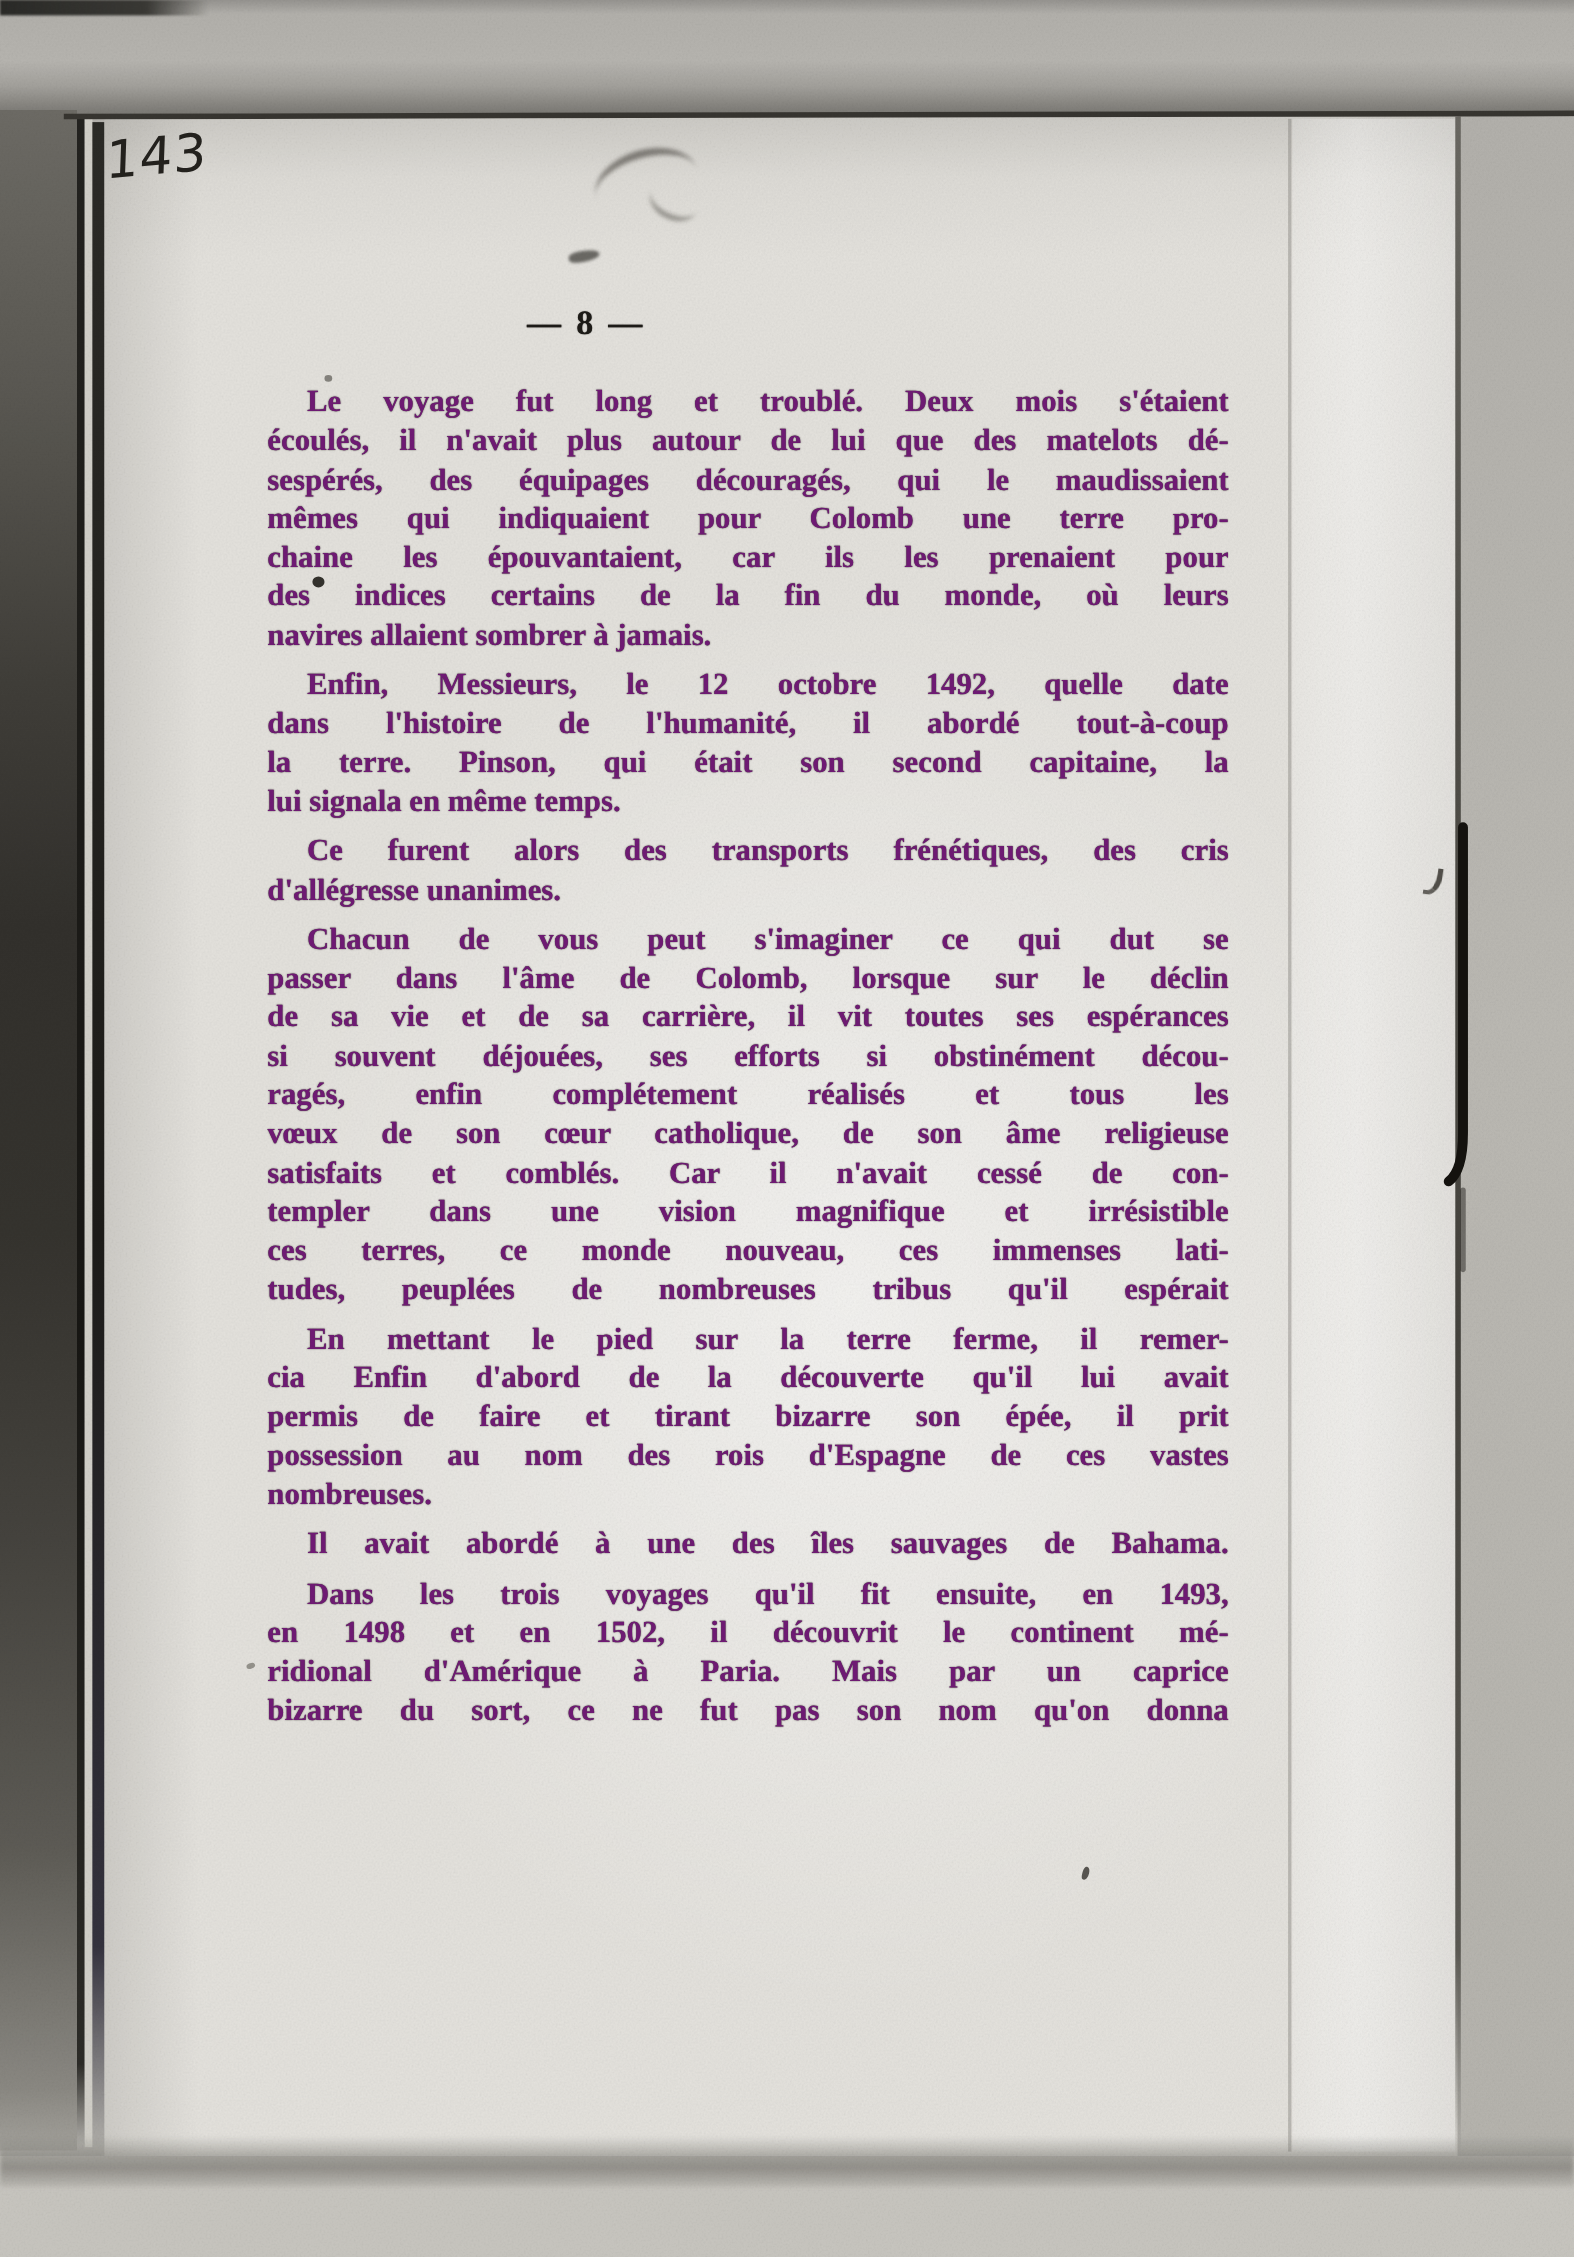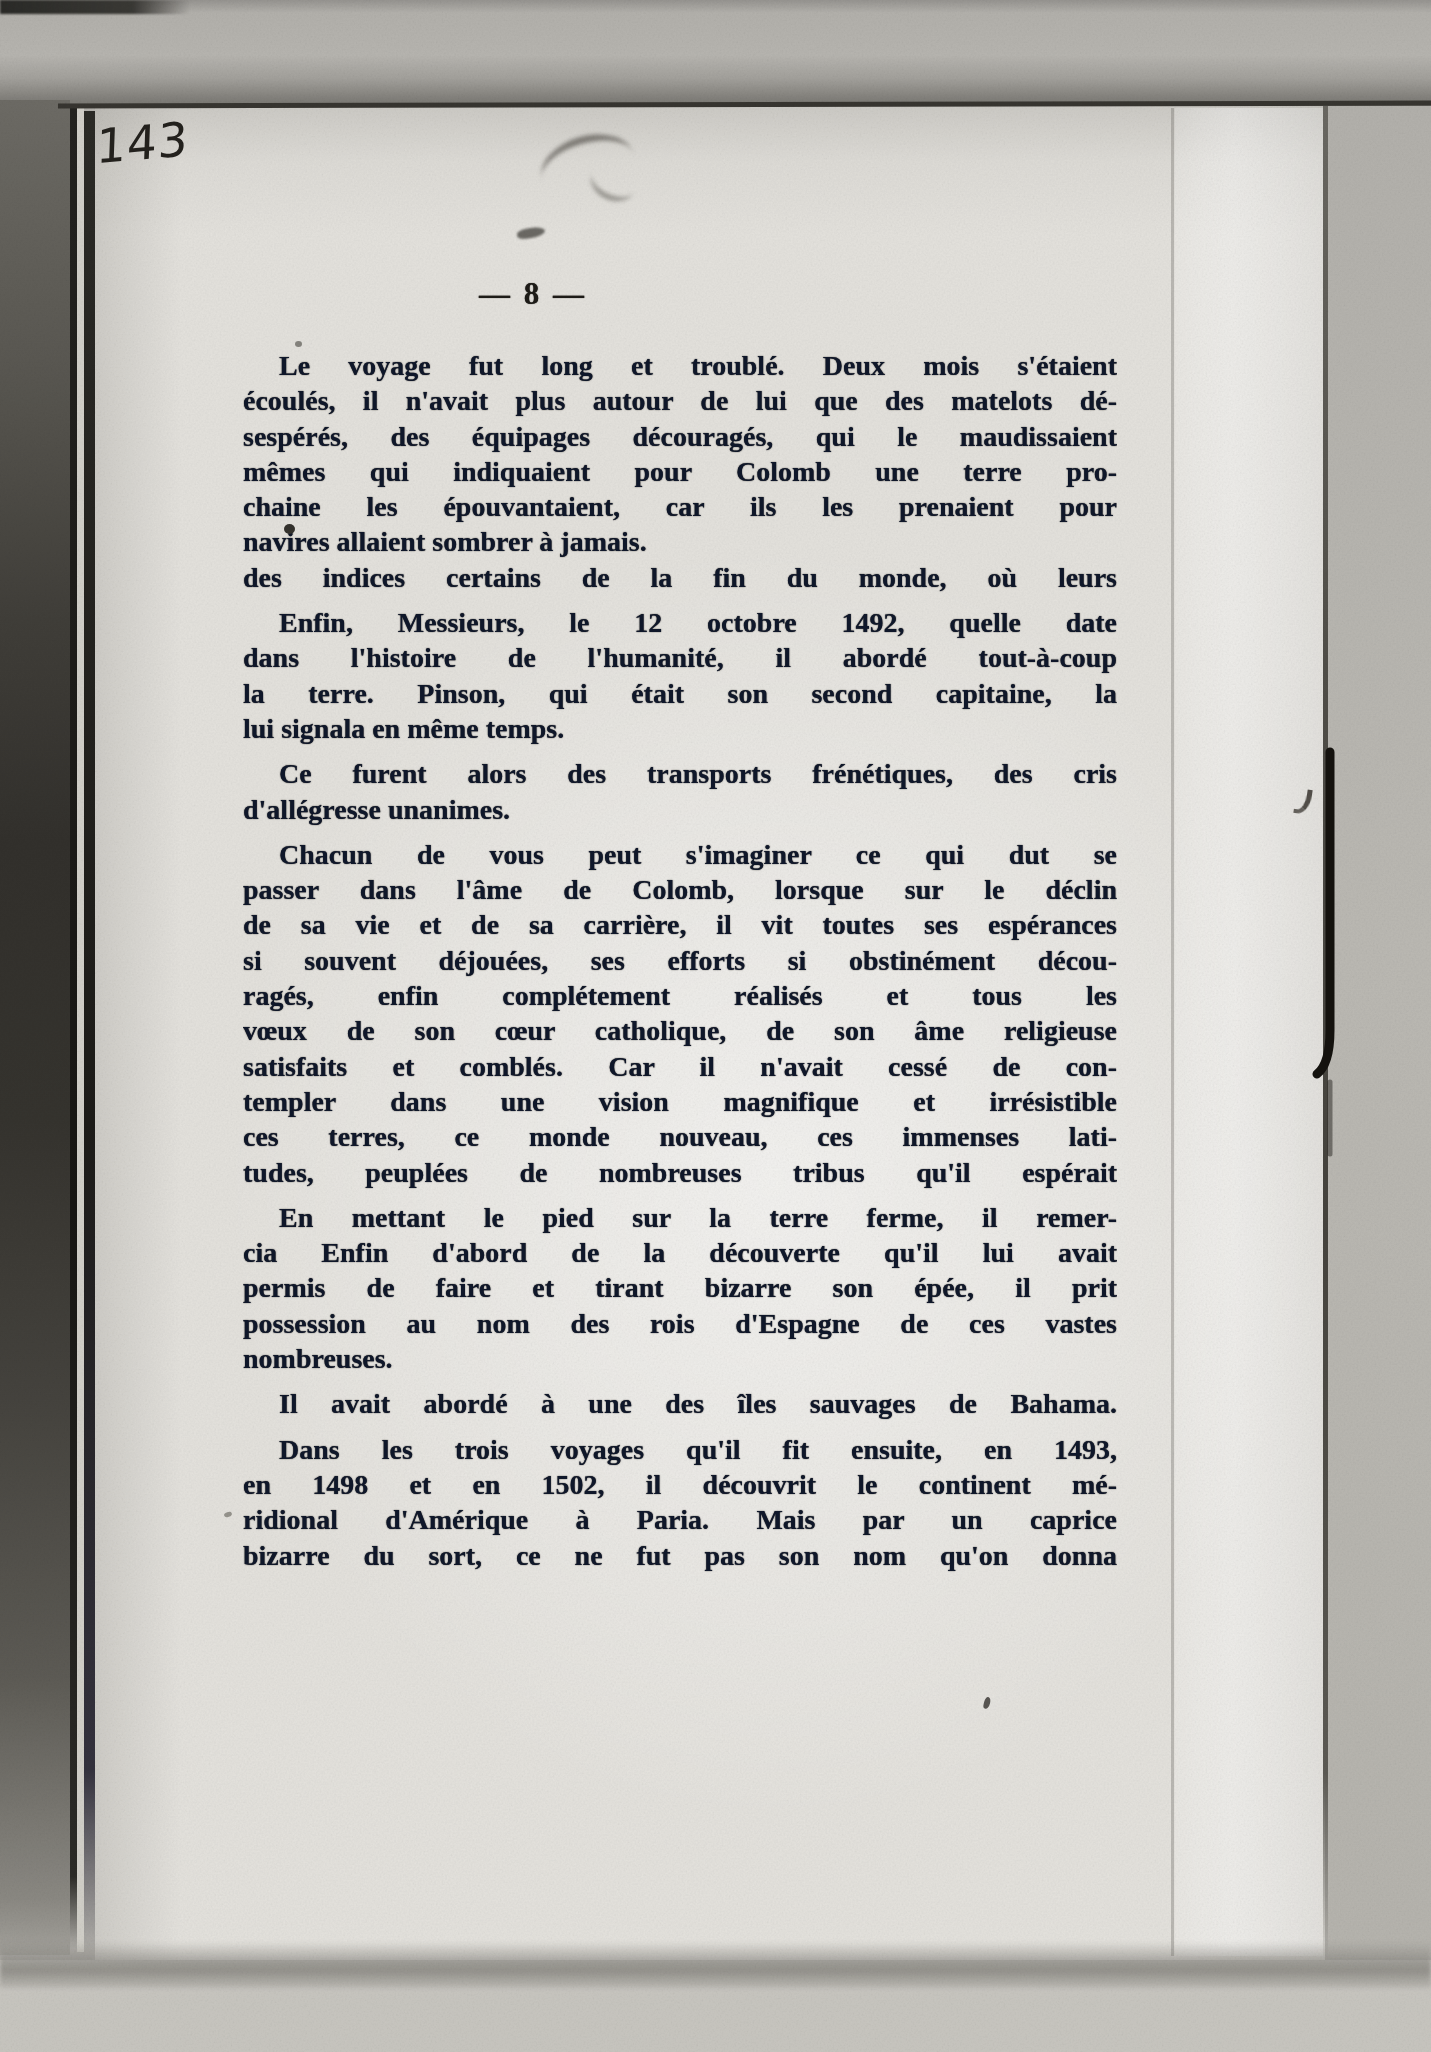--- a/index.html
+++ b/index.html
@@ -111,21 +111,21 @@
     text-align: center;
     font-size: 31px; font-weight: 700;
     letter-spacing: 3px;
     color: #1d1b17;
     text-shadow: 0 0 1px rgba(25,23,19,0.9);
     z-index: 9;
   }
   .text-column {
     left: 243px; top: 348px; width: 874px;
     font-size: 28px; font-weight: 700;
-    color: #0f172a;
+    color: #701a75;
     text-shadow: 0 0 1px rgba(28,25,20,0.85), 0 0 2px rgba(28,25,20,0.22);
     z-index: 9;
   }
   .paragraph { margin: 0 0 10px 0; }
   .line {
     height: 35.3px; line-height: 35.3px;
     text-align: justify;
     text-align-last: justify;
     overflow: hidden; white-space: nowrap;
   }
@@ -208,22 +208,22 @@
 
 <div class="abs handwritten-folio">143</div>
 <div class="abs page-number">— 8 —</div>
 <div class="abs text-column">
     <div class="paragraph">
       <div class="line line-first">Le voyage fut long et troublé. Deux mois s'étaient</div>
       <div class="line">écoulés, il n'avait plus autour de lui que des matelots dé-</div>
       <div class="line">sespérés, des équipages découragés, qui le maudissaient</div>
       <div class="line">mêmes qui indiquaient pour Colomb une terre pro-</div>
       <div class="line">chaine les épouvantaient, car ils les prenaient pour</div>
+      <div class="line">des indices certains de la fin du monde, où leurs</div>
       <div class="line line-last">navires allaient sombrer à jamais.</div>
-      <div class="line">des indices certains de la fin du monde, où leurs</div>
     </div>
     <div class="paragraph">
       <div class="line line-first">Enfin, Messieurs, le 12 octobre 1492, quelle date</div>
       <div class="line">dans l'histoire de l'humanité, il abordé tout-à-coup</div>
       <div class="line">la terre. Pinson, qui était son second capitaine, la</div>
       <div class="line line-last">lui signala en même temps.</div>
     </div>
     <div class="paragraph">
       <div class="line line-first">Ce furent alors des transports frénétiques, des cris</div>
       <div class="line line-last">d'allégresse unanimes.</div>

